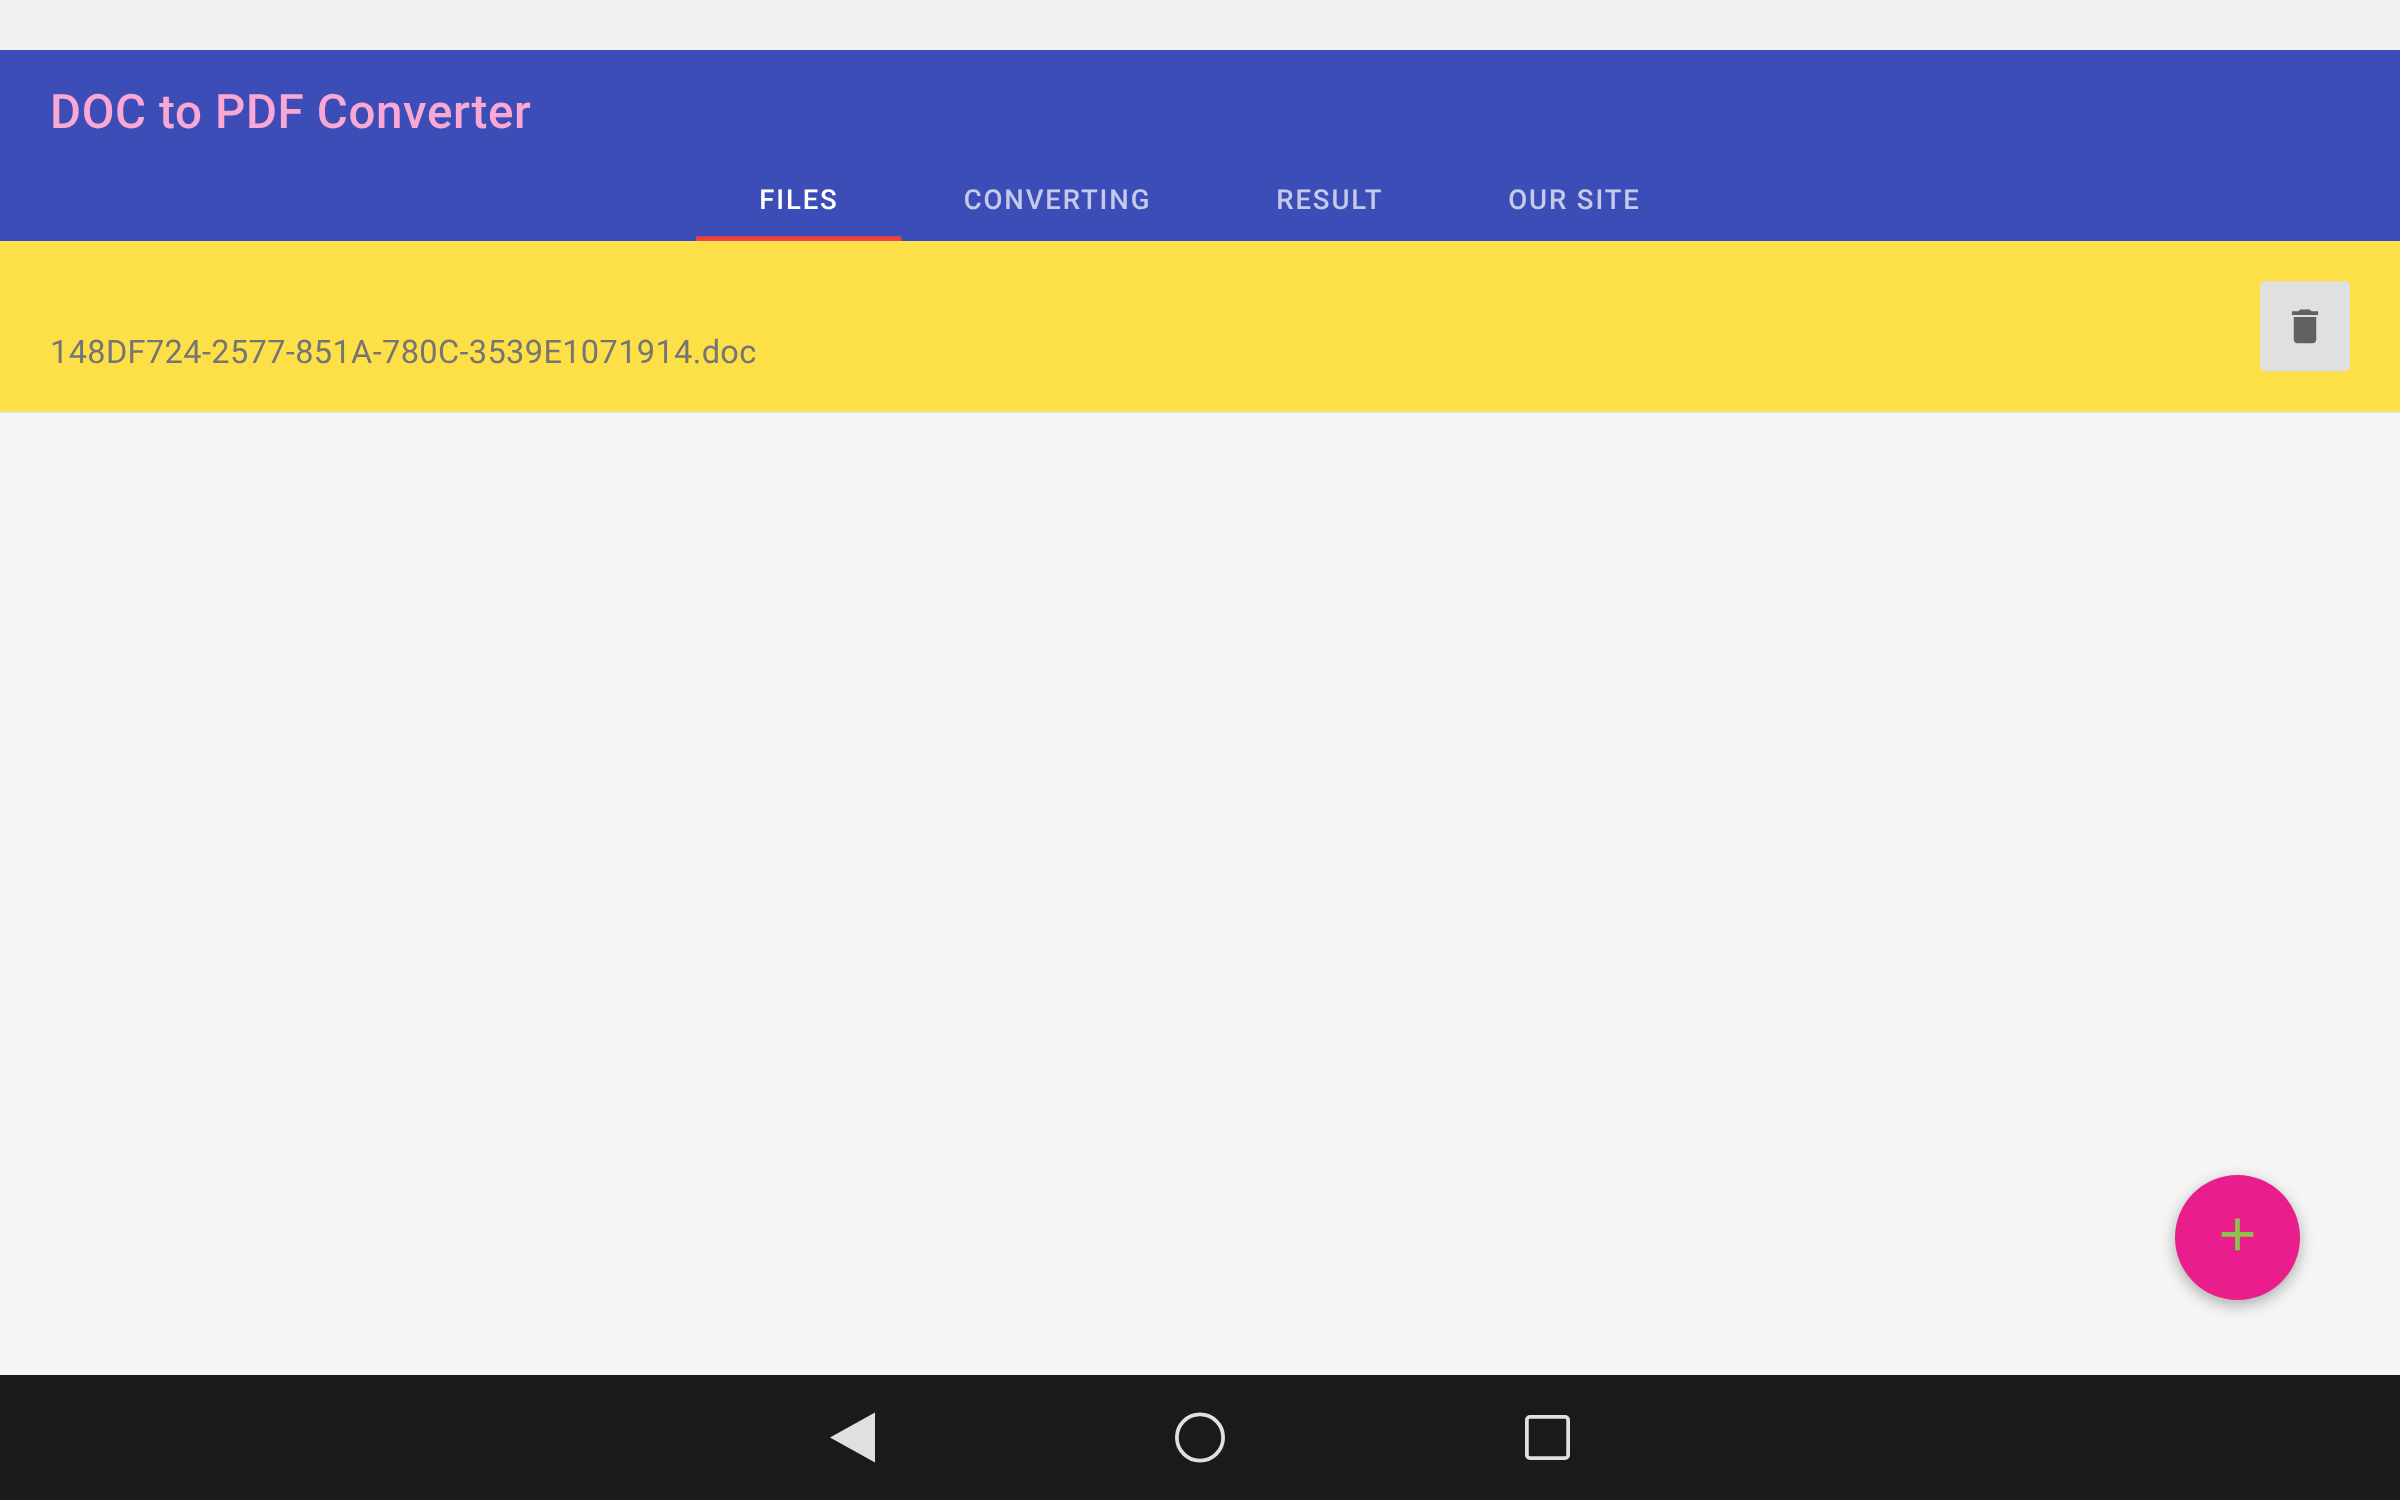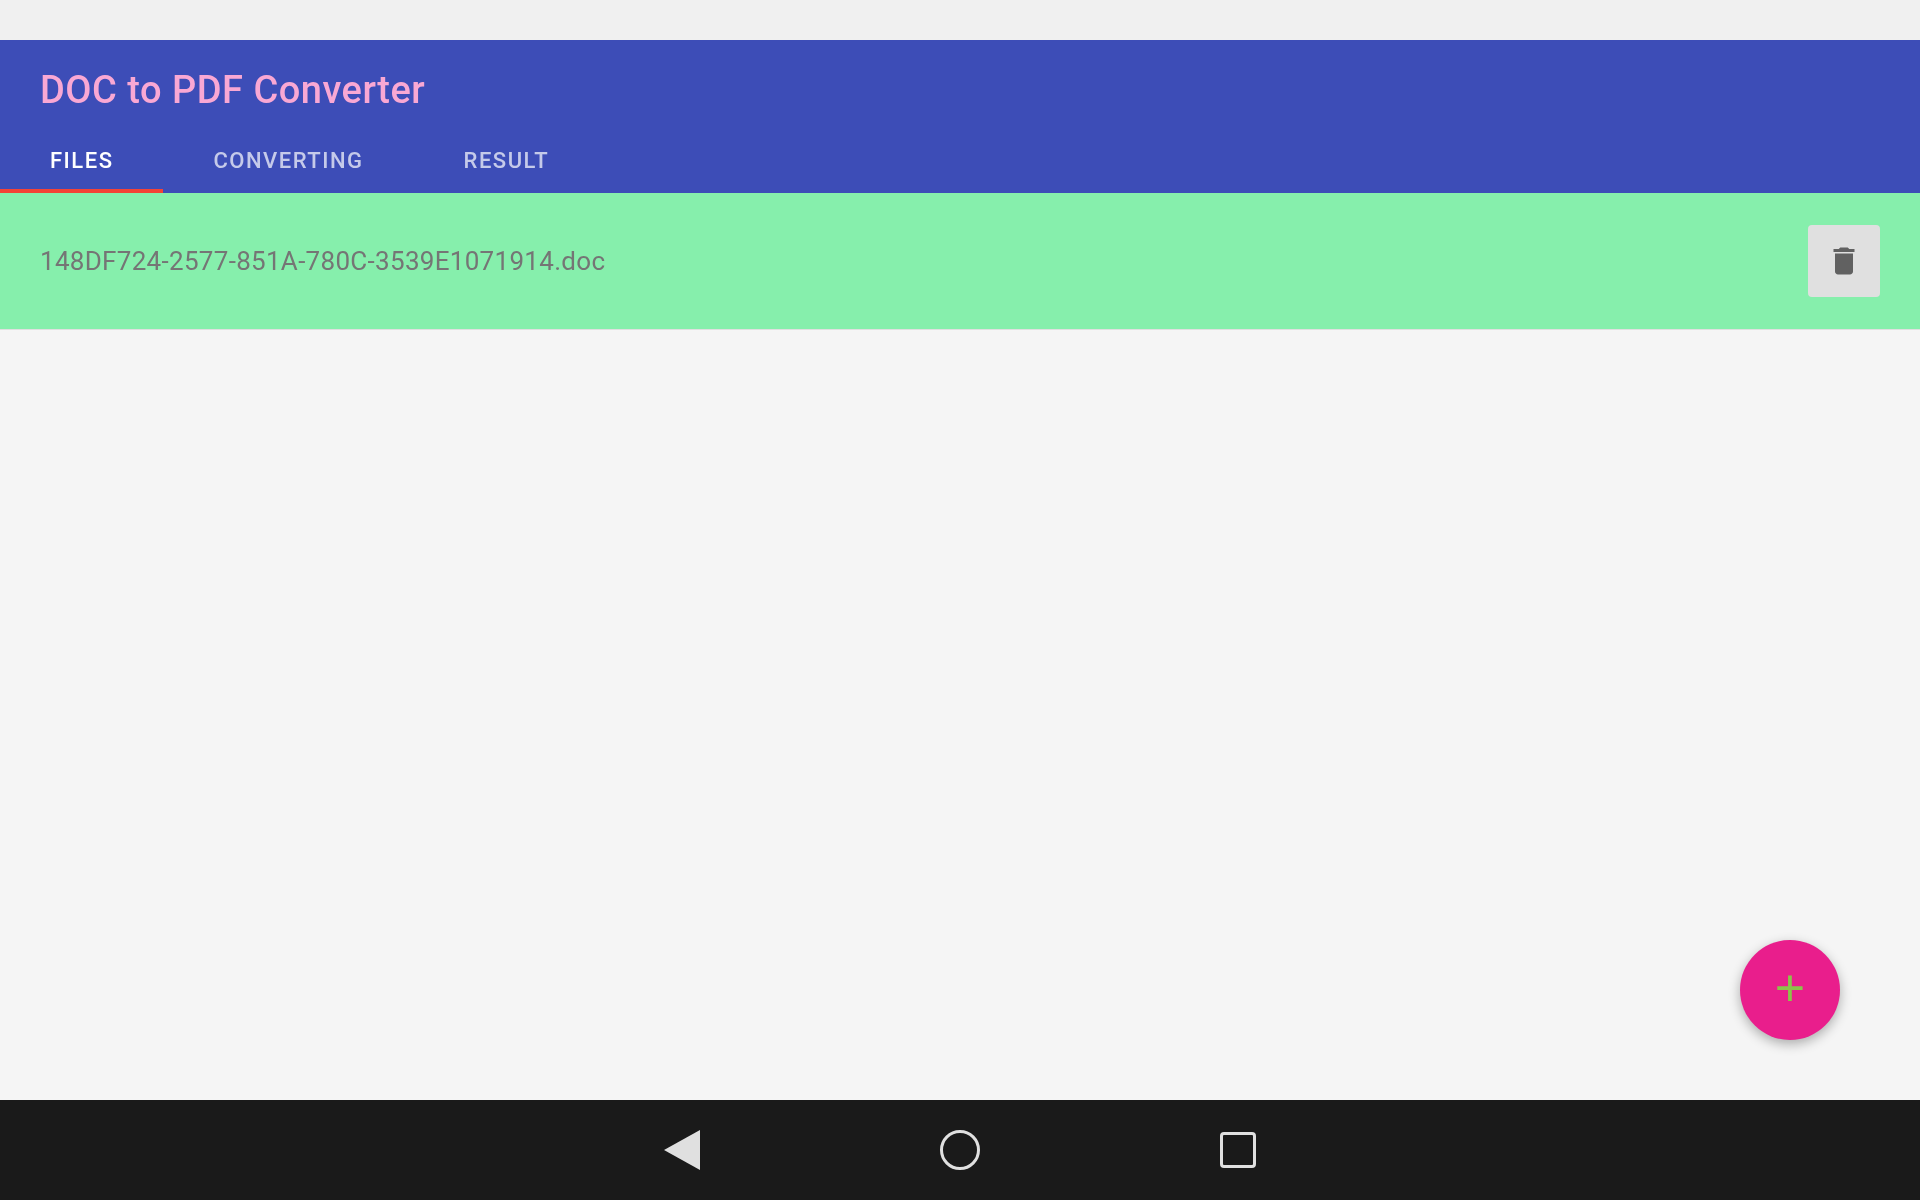--- a/index.html
+++ b/index.html
@@ -44,20 +44,21 @@
       font-size: 38px;
       font-weight: 500;
       letter-spacing: 0.5px;
     }
 
     
     .tab-nav {
       display: flex;
       flex-direction: row;
       padding: 0 0 0 0;
+      justify-content: center;
     }
 
     .tab-item {
       padding: 20px 50px;
       color: rgba(255,255,255,0.7);
       font-size: 22px;
       font-weight: 500;
       letter-spacing: 1.5px;
       text-transform: uppercase;
       cursor: pointer;
@@ -91,25 +92,25 @@
     
     .file-list {
       background: #ffffff;
       margin: 0;
       display: flex;
       flex-direction: column;
     }
 
     .file-item {
       display: flex;
-      align-items: center;
+      align-items: flex-end;
       justify-content: space-between;
       padding: 32px 40px;
       border-bottom: 1px solid #e0e0e0;
-      background: #86efac;
+      background: #fde047;
     }
 
     .file-item:first-child {
       border-top: none;
     }
 
     .file-name {
       color: #757575;
       font-size: 26px;
       font-weight: 400;
@@ -225,20 +226,23 @@
   </div>
   <div class="tab-nav">
     <div class="tab-item active">
       <span>FILES</span>
     </div>
     <div class="tab-item">
       <span>CONVERTING</span>
     </div>
     <div class="tab-item">
       <span>RESULT</span>
+    </div>
+    <div class="tab-item">
+      <span>OUR SITE</span>
     </div>
   </div>
 </div>
 
 <div class="main-content">
 
   <div class="file-list">
     <div class="file-item">
       <span class="file-name">148DF724-2577-851A-780C-3539E1071914.doc</span>
       <button class="delete-btn">

